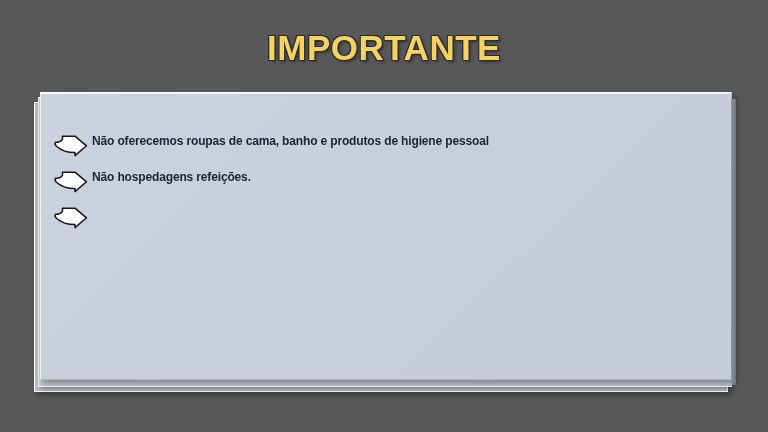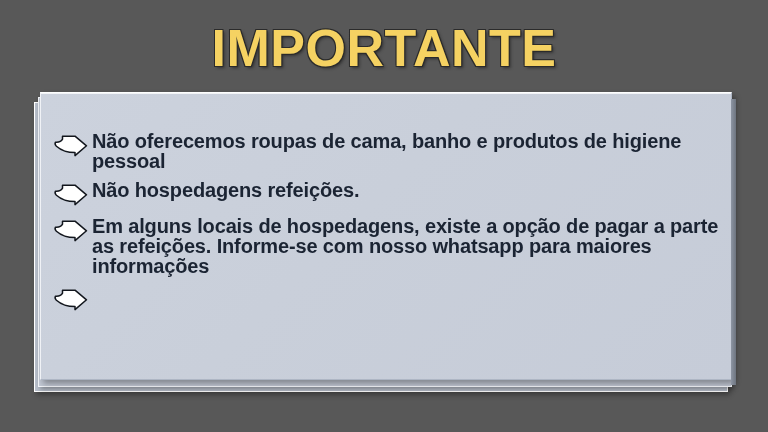--- a/index.html
+++ b/index.html
@@ -23,21 +23,21 @@
 
   
   .title {
     position: absolute;
     left: 0;
     top: 22px;
     width: 768px;
     text-align: center;
     font-family: "Liberation Sans", sans-serif;
     font-weight: bold;
-    font-size: 52px;
+    font-size: 35px;
     letter-spacing: 0.5px;
     line-height: 52px;
     color: #f5d262;
     text-shadow:
        1px  1px 0 #2b2b2b,
       -1px  1px 0 #2b2b2b,
        1px -1px 0 #2b2b2b,
       -1px -1px 0 #2b2b2b,
        2px  2px 3px rgba(20,20,20,0.55);
     white-space: nowrap;
@@ -126,21 +126,21 @@
 
   .bullet-icon svg {
     display: block;
     width: 36px;
     height: 24px;
   }
 
   .bullet-text {
     font-family: "Liberation Sans", sans-serif;
     font-weight: bold;
-    font-size: 20px;
+    font-size: 12px;
     line-height: 20px;
     color: #1b2433;
     letter-spacing: -0.15px;
     white-space: pre-line;
   }
 </style>
 </head>
 <body>
 
 <div class="slide">
@@ -169,29 +169,20 @@
 
         <div class="bullet-row">
           <span class="bullet-icon">
             <svg viewBox="0 0 36 24" xmlns="http://www.w3.org/2000/svg">
               <path d="M2.5 8.2 C7 8.5 8.5 7.2 9.5 5.2 L9.5 2.2 L22 2.2 L33.5 11.8 L22 21.6 L22 18.6 C14 18.6 8 16.2 3.4 12.2 C2.2 11.1 1.8 9.4 2.5 8.2 Z" fill="#ffffff" stroke="#12161d" stroke-width="1.5" stroke-linejoin="round"></path>
             </svg>
           </span>
           <span class="bullet-text">Não hospedagens refeições.</span>
         </div>
 
-        <div class="bullet-row">
-          <span class="bullet-icon">
-            <svg viewBox="0 0 36 24" xmlns="http://www.w3.org/2000/svg">
-              <path d="M2.5 8.2 C7 8.5 8.5 7.2 9.5 5.2 L9.5 2.2 L22 2.2 L33.5 11.8 L22 21.6 L22 18.6 C14 18.6 8 16.2 3.4 12.2 C2.2 11.1 1.8 9.4 2.5 8.2 Z" fill="#ffffff" stroke="#12161d" stroke-width="1.5" stroke-linejoin="round"></path>
-            </svg>
-          </span>
-          <span class="bullet-text">Em alguns locais de hospedagens, existe a opção de pagar a parte
-as refeições. Informe-se com nosso whatsapp para maiores informações</span>
-        </div>
 
         <div class="bullet-row">
           <span class="bullet-icon">
             <svg viewBox="0 0 36 24" xmlns="http://www.w3.org/2000/svg">
               <path d="M2.5 8.2 C7 8.5 8.5 7.2 9.5 5.2 L9.5 2.2 L22 2.2 L33.5 11.8 L22 21.6 L22 18.6 C14 18.6 8 16.2 3.4 12.2 C2.2 11.1 1.8 9.4 2.5 8.2 Z" fill="#ffffff" stroke="#12161d" stroke-width="1.5" stroke-linejoin="round"></path>
             </svg>
           </span>
         </div>
 
       </div>

